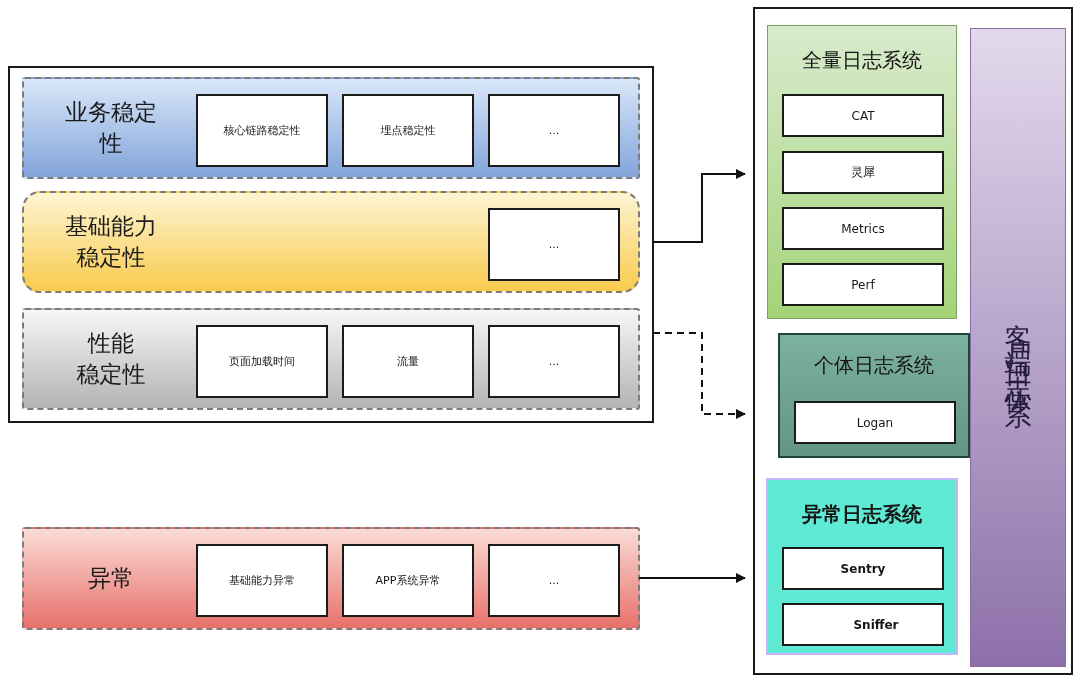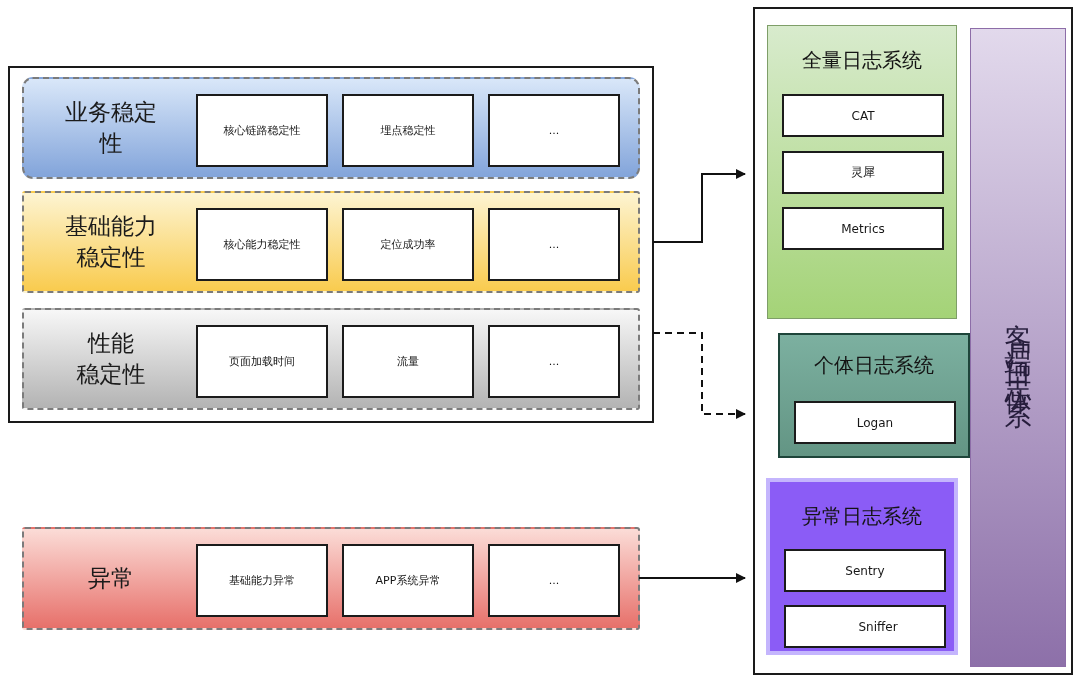--- a/index.html
+++ b/index.html
@@ -8,22 +8,22 @@
   * { box-sizing:border-box; }
 
   
   .outer { position:absolute; background:#ffffff; border:2px solid #1a1a1a; }
   .outer-left  { left:8px;   top:66px; width:646px; height:357px; }
   .outer-right { left:753px; top:7px;  width:320px; height:668px; }
 
   
   .row { position:absolute; left:22px; width:618px; height:102px;
          border:2px dashed #7b7b7b; border-radius:3px; }
-  .row-blue   { top:77px;  background:linear-gradient(180deg,#d9e7f9 0%,#82a4da 100%);border-radius:11px; }
-  .row-yellow { top:191px; background:linear-gradient(180deg,#fdf4d2 0%,#f9cb4e 100%); }
+  .row-blue   { top:77px;  background:linear-gradient(180deg,#d9e7f9 0%,#82a4da 100%); }
+  .row-yellow { top:191px; background:linear-gradient(180deg,#fdf4d2 0%,#f9cb4e 100%);border-radius:18px; }
   .row-gray   { top:308px; background:linear-gradient(180deg,#f7f7f7 0%,#b3b3b3 100%); }
   .row-red    { top:527px; height:103px;
                 background:linear-gradient(180deg,#fbdcd7 0%,#e7706a 100%); }
 
   .row-label { position:absolute; left:0; top:0; width:174px; height:100%;
                display:flex; align-items:center; justify-content:center;
                font-size:23px; line-height:1.35; text-align:center;
                white-space:pre-line; color:#1b1b1b; }
 
   .cell { position:absolute; top:15px; width:132px; height:73px;
@@ -34,21 +34,21 @@
 
   
   .panel { position:absolute; }
   .panel-green   { left:767px; top:25px;  width:190px; height:294px;
                    background:linear-gradient(180deg,#d8ebcd 0%,#a4d377 100%);
                    border:1px solid #7e9e68; }
   .panel-teal    { left:778px; top:333px; width:192px; height:125px;
                    background:linear-gradient(180deg,#7cb0a0 0%,#639584 100%);
                    border:2px solid #1e453a; }
   .panel-magenta { left:766px; top:478px; width:192px; height:177px;
-                   background:#8b5cf6; border:4px solid #c4b5fd; }
+                   background:#5eead4; border:2px solid #c4b5fd;font-weight:bold; }
 
   .panel-title { position:absolute; left:0; top:0; width:100%;
                  display:flex; align-items:center; justify-content:center;
                  font-size:20px; color:#141414; }
   .panel-green   .panel-title { height:68px; }
   .panel-teal    .panel-title { height:60px; }
   .panel-magenta .panel-title { height:68px; }
 
   .pcell { position:absolute; left:14px; width:162px; height:43px;
            background:#ffffff; border:2px solid #1b1b1b;
@@ -82,22 +82,20 @@
     <div class="row-label">业务稳定
 性</div>
     <div class="cell c1">核心链路稳定性</div>
     <div class="cell c2">埋点稳定性</div>
     <div class="cell c3">...</div>
   </div>
 
   <div class="row row-yellow">
     <div class="row-label">基础能力
 稳定性</div>
-    <div class="cell c1">核心能力稳定性</div>
-    <div class="cell c2">定位成功率</div>
     <div class="cell c3">...</div>
   </div>
 
   <div class="row row-gray">
     <div class="row-label">性能
 稳定性</div>
     <div class="cell c1">页面加载时间</div>
     <div class="cell c2">流量</div>
     <div class="cell c3">...</div>
   </div>
@@ -109,20 +107,21 @@
     <div class="cell c3">...</div>
   </div>
 
   <div class="outer outer-right"></div>
 
   <div class="panel panel-green">
     <div class="panel-title">全量日志系统</div>
     <div class="pcell g1">CAT</div>
     <div class="pcell g2">灵犀</div>
     <div class="pcell g3">Metrics</div>
+    <div class="pcell g4">Perf</div>
   </div>
 
   <div class="panel panel-teal">
     <div class="panel-title">个体日志系统</div>
     <div class="pcell t1">Logan</div>
   </div>
 
   <div class="panel panel-magenta">
     <div class="panel-title">异常日志系统</div>
     <div class="pcell m1">Sentry</div>

